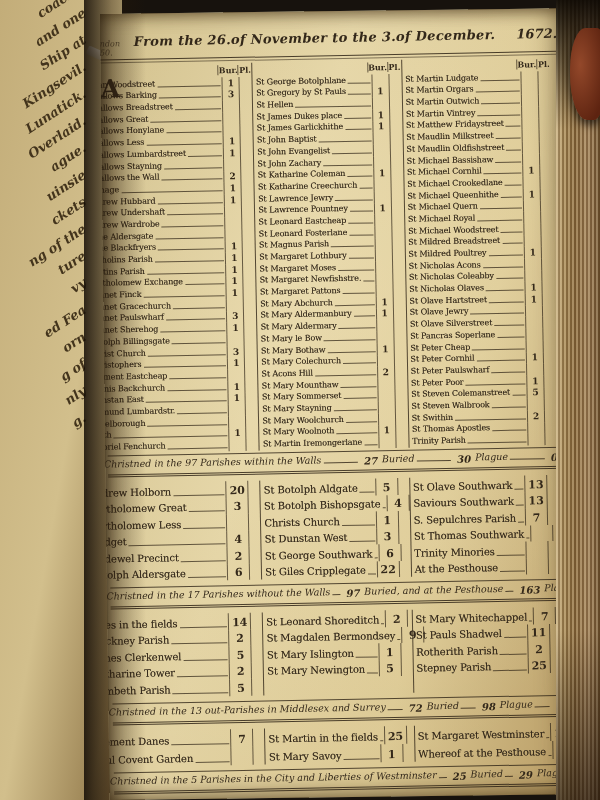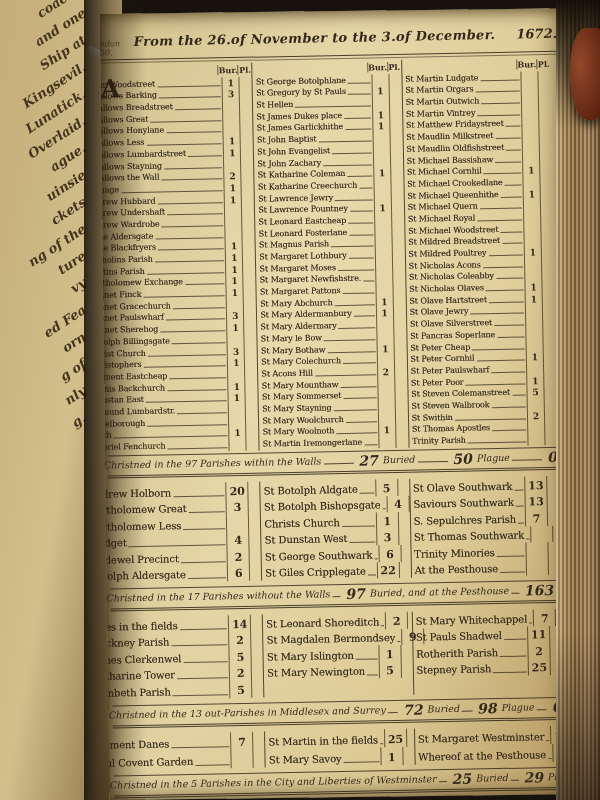--- a/index.html
+++ b/index.html
@@ -60,21 +60,21 @@
   .sec .c0 .pname{margin-left:-22px;}
   .sec2 .c0 .pname,.sec3 .c0 .pname,.sec4 .c0 .pname{margin-left:-26px;}
   .dropcap{position:absolute;left:-6px;top:9px;font-size:25px;font-weight:700;color:#32271a;}
 
   
   .summary{display:flex;align-items:flex-end;font-style:italic;
     border-top:1.2px solid rgba(46,35,21,.8);border-bottom:3px double rgba(46,35,21,.85);
     padding:2px 2px 3px 0;margin:2px -6px 3px -6px;}
   .slabel{font-size:9.5px;white-space:nowrap;padding-bottom:2px;margin-left:-4px;}
   .slabel2{font-size:9.5px;white-space:nowrap;padding-bottom:2px;}
-  .snum{font-size:14px;font-weight:700;line-height:1;padding:0 4px;}
+  .snum{font-size:10px;font-weight:700;line-height:1;padding:0 4px;}
   .sleader{flex:1 1 14px;max-width:52px;border-bottom:1.2px solid rgba(46,35,21,.8);
            margin:0 2px 4px 2px;min-width:8px;}
 
   
   .gutter{position:absolute;left:84px;top:0;width:62px;height:800px;pointer-events:none;
     background:linear-gradient(90deg,rgba(18,11,4,.85),rgba(40,25,8,.42) 45%,rgba(60,40,15,0) 100%);}
   .edges{position:absolute;left:556px;top:0;width:44px;height:800px;
     background:linear-gradient(90deg,#c8b183 0%,#a98c58 18%,#8a6a3d 45%,#a3835a 70%,#6f5330 100%);}
   .edges::before{content:'';position:absolute;inset:0;
     background:repeating-linear-gradient(90deg,rgba(255,240,210,.22) 0 2px,rgba(60,35,10,.28) 2px 4px);}
@@ -732,21 +732,21 @@
             </div>
         </div>
       </div>
 
       <div class="summary">
         <span class="slabel">Christned in the 97 Parishes within the Walls</span>
         <span class="sleader"></span>
         <span class="snum">27</span>
         <span class="slabel2">Buried</span>
         <span class="sleader"></span>
-        <span class="snum">50</span>
+        <span class="snum">30</span>
         <span class="slabel2">Plague</span>
         <span class="sleader"></span>
         <span class="snum">0</span>
       </div>
 
       <div class="sec sec2">
         <div class="colgroup c0">
           <div>
               <div class="prow">
                 <span class="pname">Andrew Holborn</span>

